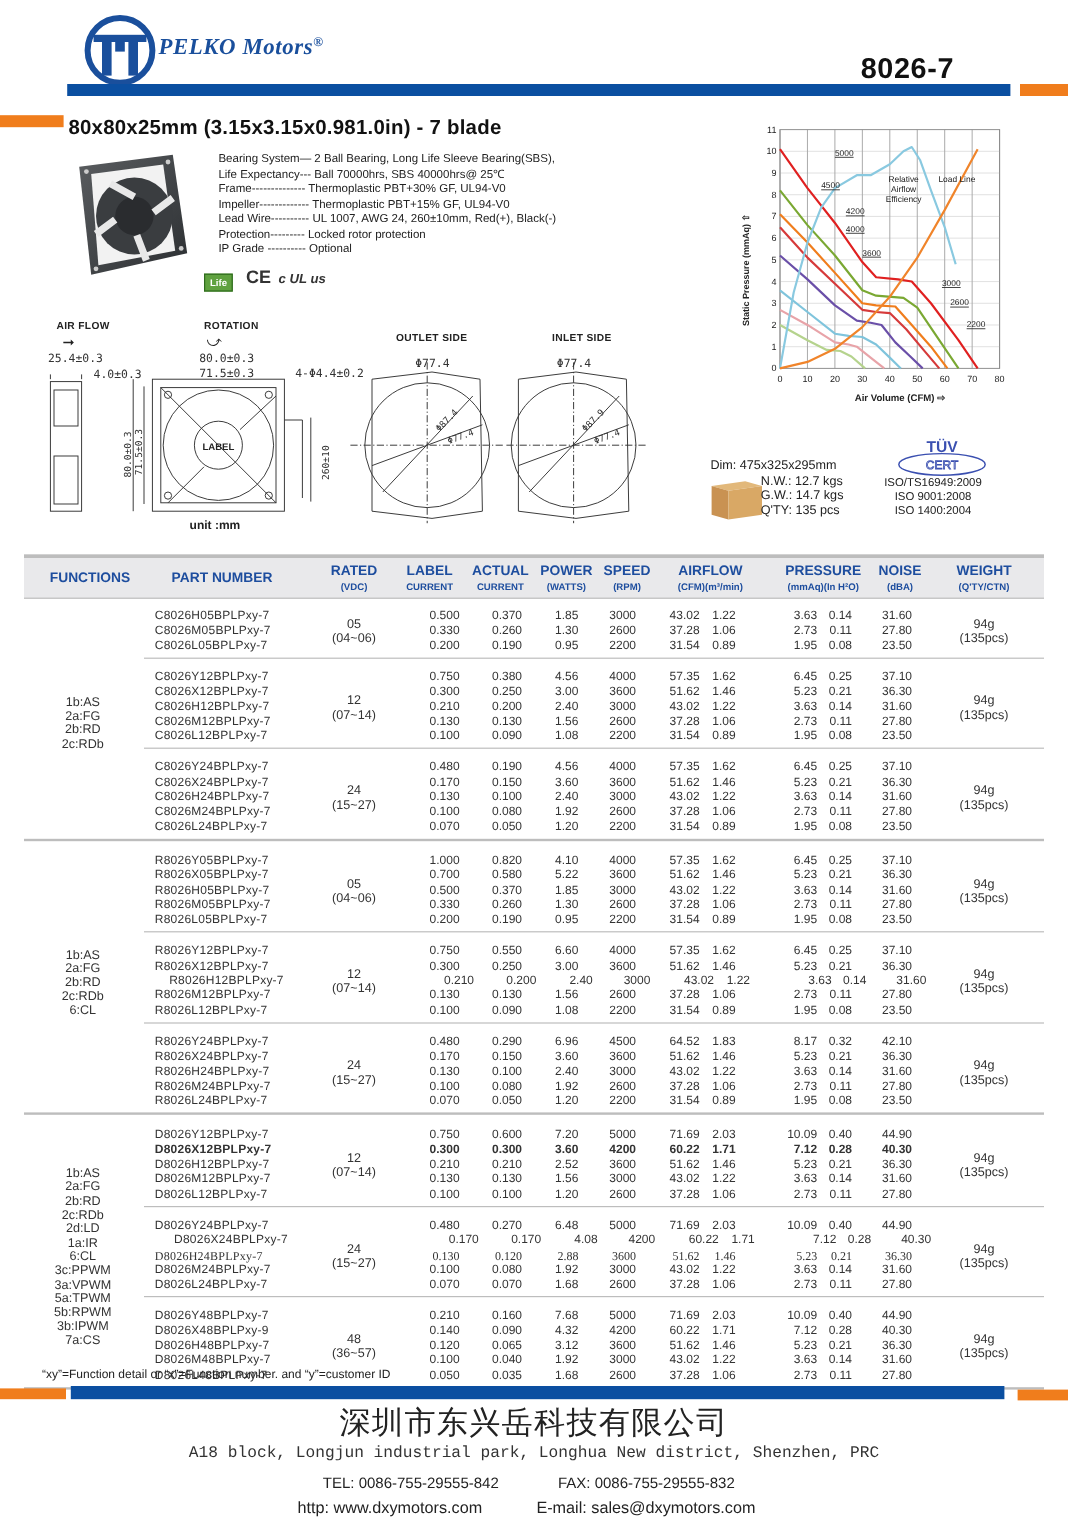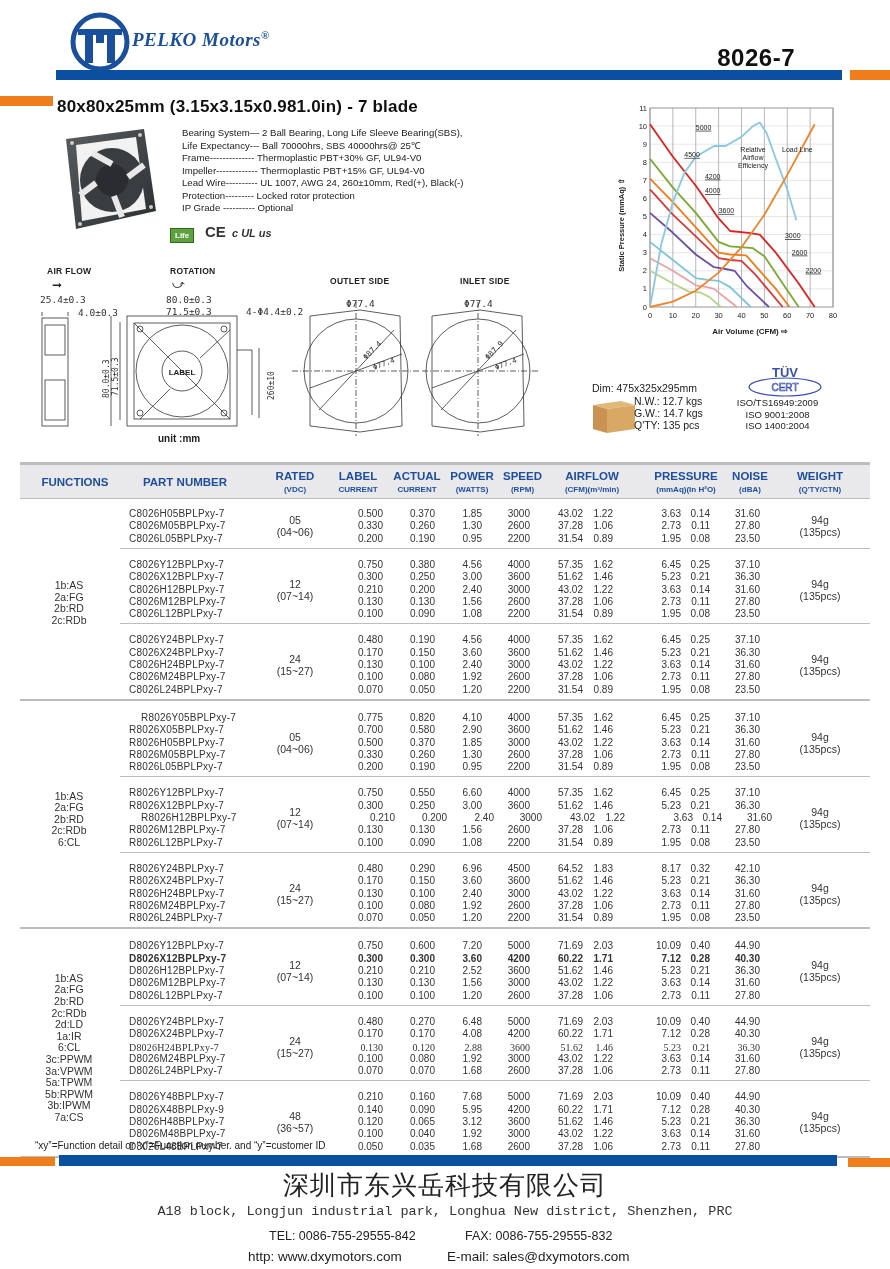--- a/index.html
+++ b/index.html
@@ -492,36 +492,36 @@
         <div>(135pcs)</div>
       </div>
       <div class="func" style="left: 14px; width: 70px; top: 118.25px;">
         <div>1b:AS</div>
         <div>2a:FG</div>
         <div>2b:RD</div>
         <div>2c:RDb</div>
       </div>
       <div class="section-sep" style="top: 236.9px;"></div>
       <div class="row" style="left: 0px; top: 249.9px; width: 850px;">
-        <span class="pn" style="left: 121px;">R8026Y05BPLPxy-7</span>
-        <span class="cell" style="right: 487px;">0.775</span>
+        <span class="pn" style="left: 109px;">R8026Y05BPLPxy-7</span>
+        <span class="cell" style="right: 487px;">1.000</span>
         <span class="cell" style="right: 435px;">0.820</span>
         <span class="cell" style="right: 388px;">4.10</span>
         <span class="cell" style="right: 340px;">4000</span>
         <span class="cell" style="right: 287px;">57.35</span>
         <span class="cell" style="right: 257px;">1.62</span>
         <span class="cell" style="right: 189px;">6.45</span>
         <span class="cell" style="right: 160px;">0.25</span>
         <span class="cell" style="right: 110px;">37.10</span>
       </div>
       <div class="row" style="left: 0px; top: 262.2px; width: 850px;">
         <span class="pn" style="left: 109px;">R8026X05BPLPxy-7</span>
         <span class="cell" style="right: 487px;">0.700</span>
         <span class="cell" style="right: 435px;">0.580</span>
-        <span class="cell" style="right: 388px;">2.90</span>
+        <span class="cell" style="right: 388px;">5.22</span>
         <span class="cell" style="right: 340px;">3600</span>
         <span class="cell" style="right: 287px;">51.62</span>
         <span class="cell" style="right: 257px;">1.46</span>
         <span class="cell" style="right: 189px;">5.23</span>
         <span class="cell" style="right: 160px;">0.21</span>
         <span class="cell" style="right: 110px;">36.30</span>
       </div>
       <div class="row" style="left: 0px; top: 274.5px; width: 850px;">
         <span class="pn" style="left: 109px;">R8026H05BPLPxy-7</span>
         <span class="cell" style="right: 487px;">0.500</span>
@@ -786,21 +786,21 @@
         <span class="cell" style="right: 487px;">0.480</span>
         <span class="cell" style="right: 435px;">0.270</span>
         <span class="cell" style="right: 388px;">6.48</span>
         <span class="cell" style="right: 340px;">5000</span>
         <span class="cell" style="right: 287px;">71.69</span>
         <span class="cell" style="right: 257px;">2.03</span>
         <span class="cell" style="right: 189px;">10.09</span>
         <span class="cell" style="right: 160px;">0.40</span>
         <span class="cell" style="right: 110px;">44.90</span>
       </div>
-      <div class="row" style="left: 0px; top: 566.2px; width: 850px;">
+      <div class="row" style="left: 16px; top: 566.2px; width: 850px;">
         <span class="pn" style="left: 109px;">D8026X24BPLPxy-7</span>
         <span class="cell" style="right: 487px;">0.170</span>
         <span class="cell" style="right: 435px;">0.170</span>
         <span class="cell" style="right: 388px;">4.08</span>
         <span class="cell" style="right: 340px;">4200</span>
         <span class="cell" style="right: 287px;">60.22</span>
         <span class="cell" style="right: 257px;">1.71</span>
         <span class="cell" style="right: 189px;">7.12</span>
         <span class="cell" style="right: 160px;">0.28</span>
         <span class="cell" style="right: 110px;">40.30</span>
@@ -859,21 +859,21 @@
         <span class="cell" style="right: 287px;">71.69</span>
         <span class="cell" style="right: 257px;">2.03</span>
         <span class="cell" style="right: 189px;">10.09</span>
         <span class="cell" style="right: 160px;">0.40</span>
         <span class="cell" style="right: 110px;">44.90</span>
       </div>
       <div class="row" style="left: 0px; top: 641.7px; width: 850px;">
         <span class="pn" style="left: 109px;">D8026X48BPLPxy-9</span>
         <span class="cell" style="right: 487px;">0.140</span>
         <span class="cell" style="right: 435px;">0.090</span>
-        <span class="cell" style="right: 388px;">5.95</span>
+        <span class="cell" style="right: 388px;">4.32</span>
         <span class="cell" style="right: 340px;">4200</span>
         <span class="cell" style="right: 287px;">60.22</span>
         <span class="cell" style="right: 257px;">1.71</span>
         <span class="cell" style="right: 189px;">7.12</span>
         <span class="cell" style="right: 160px;">0.28</span>
         <span class="cell" style="right: 110px;">40.30</span>
       </div>
       <div class="row" style="left: 0px; top: 654px; width: 850px;">
         <span class="pn" style="left: 109px;">D8026H48BPLPxy-7</span>
         <span class="cell" style="right: 487px;">0.120</span>

